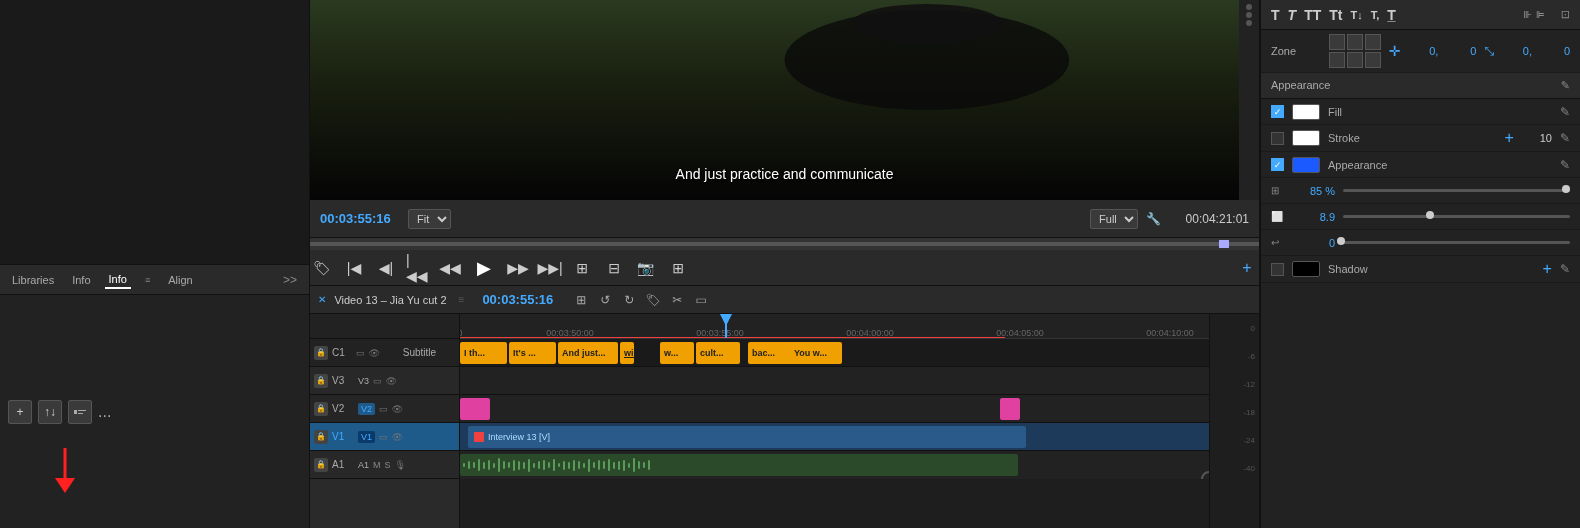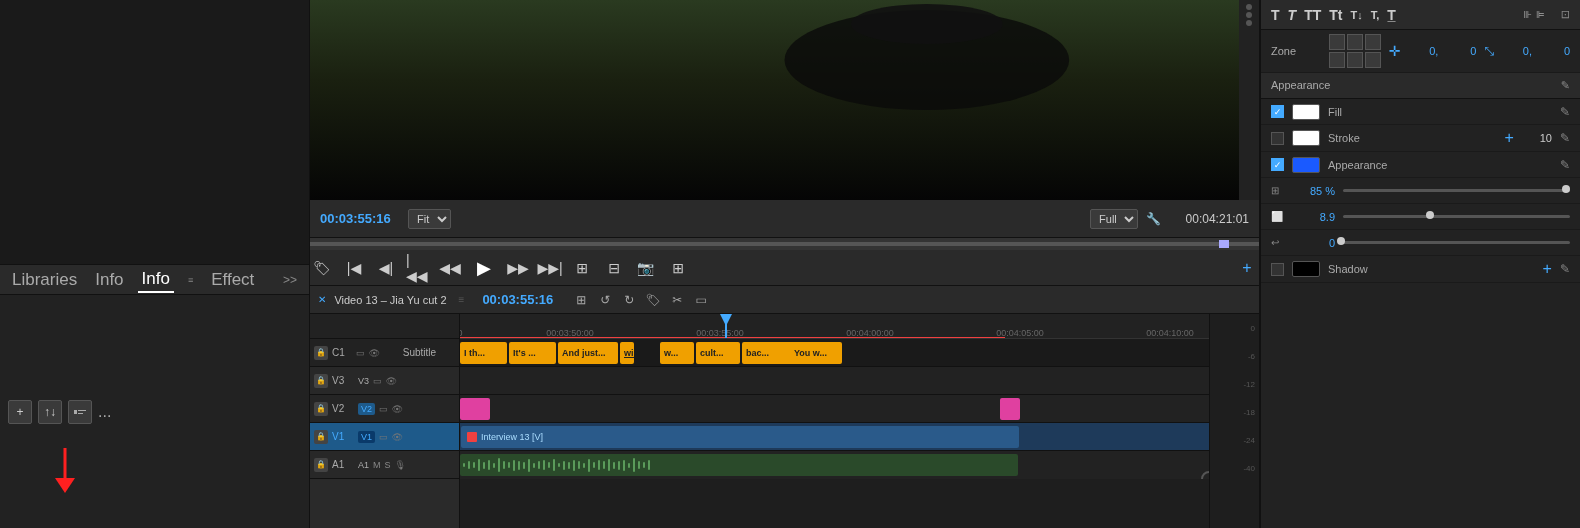--- a/index.html
+++ b/index.html
@@ -36,21 +36,21 @@
       height: 30px;
       background: #2a2a2a;
       border-bottom: 1px solid #111;
       padding: 0 8px;
       gap: 10px;
     }
     .left-tabs span {
       cursor: pointer;
       padding: 2px 4px;
       color: #aaa;
-      font-size: 17px;
+      font-size: 11px;
     }
     .left-tabs span.active {
       color: #fff;
       border-bottom: 2px solid #fff;
     }
     .left-tabs .tab-icon {
       font-size: 9px;
       color: #888;
     }
     .left-tabs .more-btn {
@@ -646,21 +646,21 @@
 <body>
 
 <div class="left-panel">
   <div class="left-top"></div>
 
   <div class="left-tabs">
     <span>Libraries</span>
     <span>Info</span>
     <span class="active">Info</span>
     <span class="tab-icon">≡</span>
-    <span>Effect</span>
+    <span>Align</span>
     <span class="more-btn">&gt;&gt;</span>
   </div>
 
   <div class="left-bottom">
     <div class="track-control-btn">+</div>
     <div class="track-control-btn">↑↓</div>
     <div class="track-control-btn">
       <svg width="14" height="14" viewBox="0 0 14 14">
         <rect x="1" y="5" width="3" height="4" fill="#aaa"></rect>
         <rect x="5" y="5" width="8" height="1" fill="#aaa"></rect>
@@ -687,20 +687,21 @@
             <stop offset="0%" stop-color="#2a3a20"></stop>
             <stop offset="40%" stop-color="#1a2010"></stop>
             <stop offset="100%" stop-color="#050505"></stop>
           </linearGradient>
         </defs>
         <rect width="100%" height="100%" fill="url(#bg1)"></rect>
 
         <ellipse cx="65%" cy="30%" rx="15%" ry="25%" fill="#0a0a0a" opacity="0.8"></ellipse>
         <ellipse cx="65%" cy="12%" rx="8%" ry="10%" fill="#111" opacity="0.9"></ellipse>
       </svg>
+      <div class="video-subtitle-overlay" style="position:relative;z-index:1;">And just practice and communicate</div>
     </div>
     <div class="video-side-markers">
       <div class="marker-dot"></div>
       <div class="marker-dot"></div>
       <div class="marker-dot"></div>
     </div>
   </div>
 
   <div class="playback-bar">
     <span class="timecode">00:03:55:16</span>
@@ -819,33 +820,33 @@
 
       <div class="tracks-container">
 
         <div class="subtitle-track">
           <div class="clip subtitle-clip" style="left:0px;width:47px;">I th...</div>
           <div class="clip subtitle-clip" style="left:49px;width:47px;">It's ...</div>
           <div class="clip subtitle-clip" style="left:98px;width:60px;">And just...</div>
           <div class="clip subtitle-clip" style="left:160px;width:14px;text-decoration:underline;">wi...</div>
           <div class="clip subtitle-clip" style="left:200px;width:34px;">w...</div>
           <div class="clip subtitle-clip" style="left:236px;width:44px;">cult...</div>
-          <div class="clip subtitle-clip" style="left:282px;width:68px;">bac...</div>
+          <div class="clip subtitle-clip" style="left:288px;width:68px;">bac...</div>
           <div class="clip subtitle-clip" style="left:330px;width:52px;">You w...</div>
         </div>
 
         <div class="v3-track"></div>
 
         <div class="v2-track">
           <div class="clip pink-clip" style="left:0px;width:30px;"></div>
           <div class="clip pink-clip" style="left:540px;width:20px;"></div>
         </div>
 
         <div class="v1-track">
-          <div class="v1-clip" style="left:1px;width:558px;">
+          <div class="v1-clip" style="left:8px;width:558px;">
             <div class="v1-clip-icon"></div>
             <span>Interview 13 [V]</span>
           </div>
         </div>
 
         <div class="a1-track">
           <div class="audio-clip" style="left:0px;width:558px;">
             <div class="audio-waveform">
 
               <div style="display:flex;align-items:center;gap:1px;padding:2px;height:100%;">

